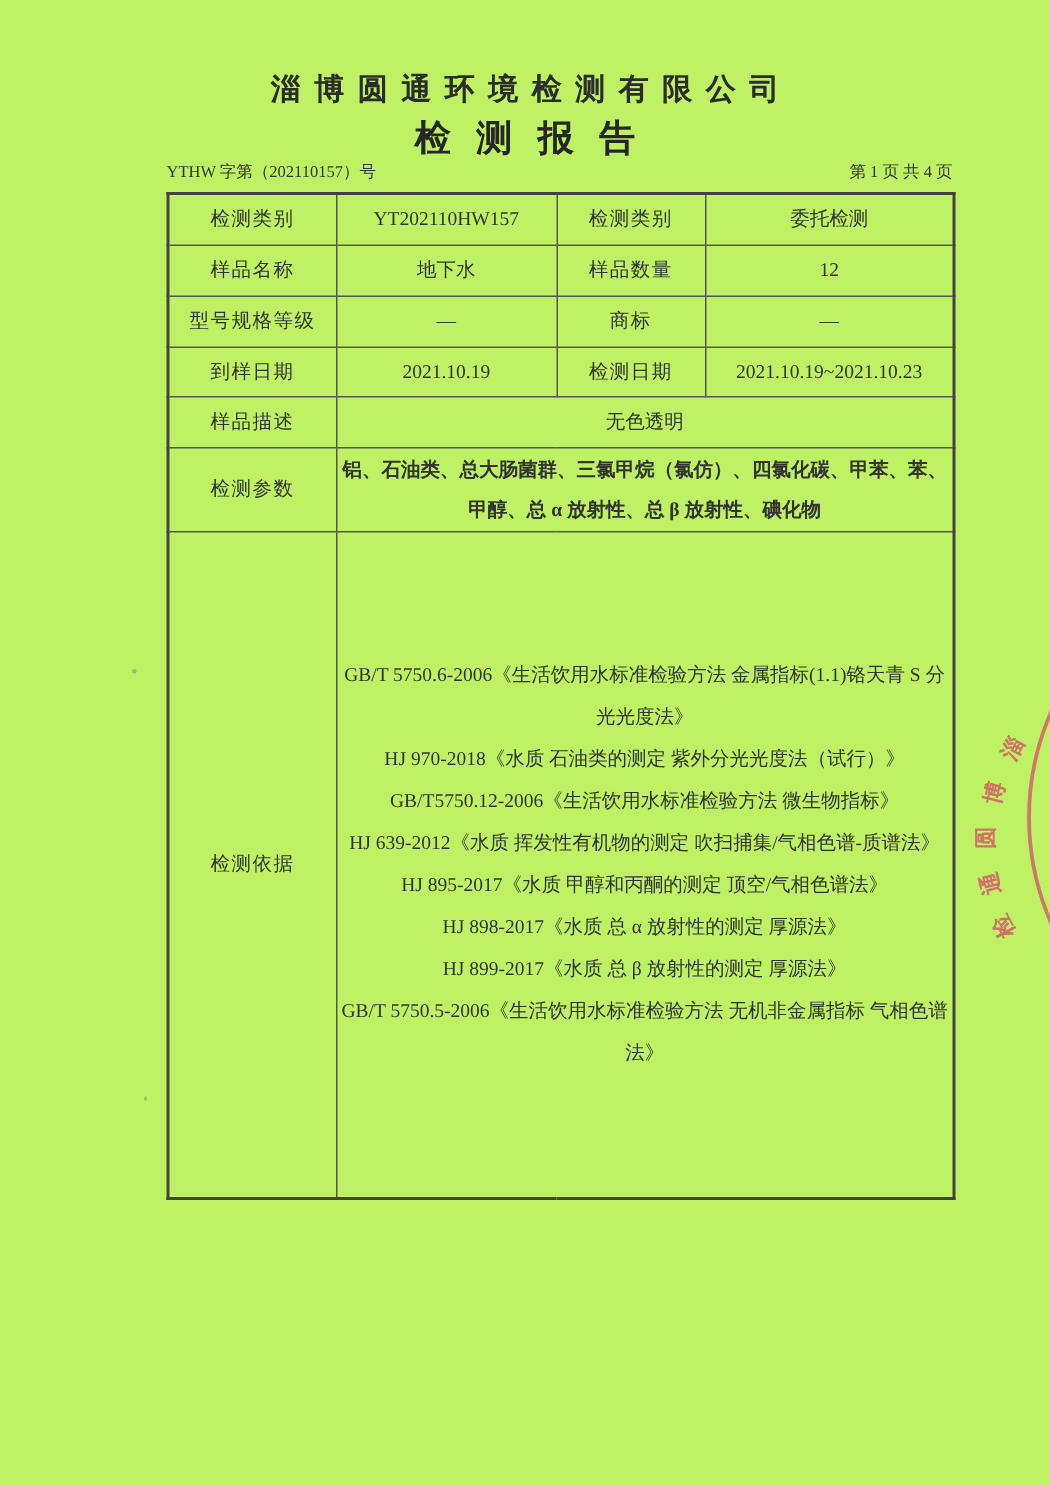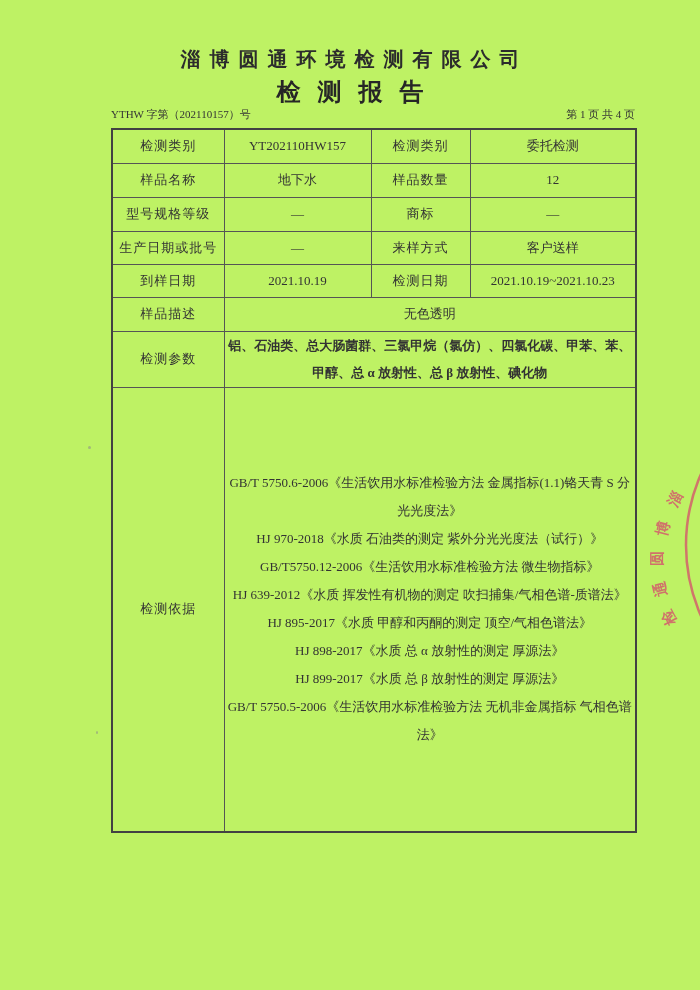--- a/index.html
+++ b/index.html
@@ -131,26 +131,20 @@
         <td class="lbl">样品数量</td>
         <td>12</td>
       </tr>
       <tr style="height:34px">
         <td class="lbl">型号规格等级</td>
         <td>—</td>
         <td class="lbl">商标</td>
         <td>—</td>
       </tr>
       <tr style="height:33px">
-        <td class="lbl">生产日期或批号</td>
-        <td>—</td>
-        <td class="lbl">来样方式</td>
-        <td>客户送样</td>
-      </tr>
-      <tr style="height:33px">
         <td class="lbl">到样日期</td>
         <td>2021.10.19</td>
         <td class="lbl">检测日期</td>
         <td>2021.10.19~2021.10.23</td>
       </tr>
       <tr style="height:34px">
         <td class="lbl">样品描述</td>
         <td colspan="3" class="val-left">无色透明</td>
       </tr>
       <tr style="height:56px">

